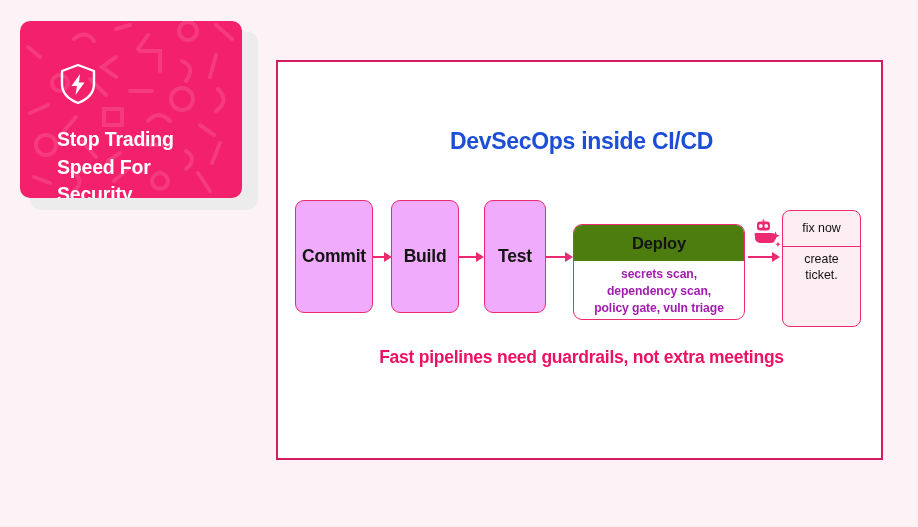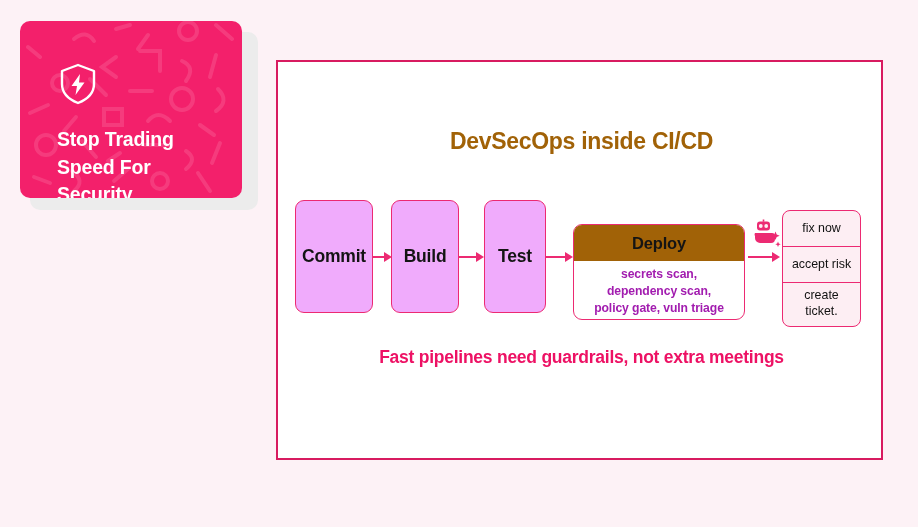--- a/index.html
+++ b/index.html
@@ -82,21 +82,21 @@
   }
 
   .panel-title {
     position: absolute;
     left: 0;
     top: 66px;
     width: 607px;
     text-align: center;
     font-size: 23px;
     font-weight: bold;
-    color: #a16207;
+    color: #1d4ed8;
     letter-spacing: -0.3px;
   }
 
   
   .stage {
     position: absolute;
     top: 138px;
     height: 113px;
     background: #f0abfc;
     border: 1.6px solid #ec2a72;
@@ -123,21 +123,21 @@
     width: 172px;
     height: 96px;
     background: #ffffff;
     border: 1.6px solid #ec2a72;
     border-radius: 9px;
     box-sizing: border-box;
     overflow: hidden;
   }
   .deploy-head {
     height: 36px;
-    background: #a16207;
+    background: #4d7c0f;
     display: flex;
     align-items: center;
     justify-content: center;
     text-align: center;
   }
   .deploy-head-label {
     font-size: 16.5px;
     font-weight: bold;
     color: #141414;
     letter-spacing: -0.2px;
@@ -340,21 +340,20 @@
       </g>
     </svg>
 
     <div class="arrow arrow-4">
       <div class="arrow-line"></div>
         <div class="arrow-head"></div>
     </div>
 
     <div class="decision">
       <div class="decision-cell c1">fix now</div>
-      <div class="decision-cell c2">accept risk</div>
       <div class="decision-cell c3">create
 ticket.</div>
     </div>
 
     <div class="tagline">Fast pipelines need guardrails, not extra meetings</div>
   </div>
 
 </div>
 
 </body></html>

